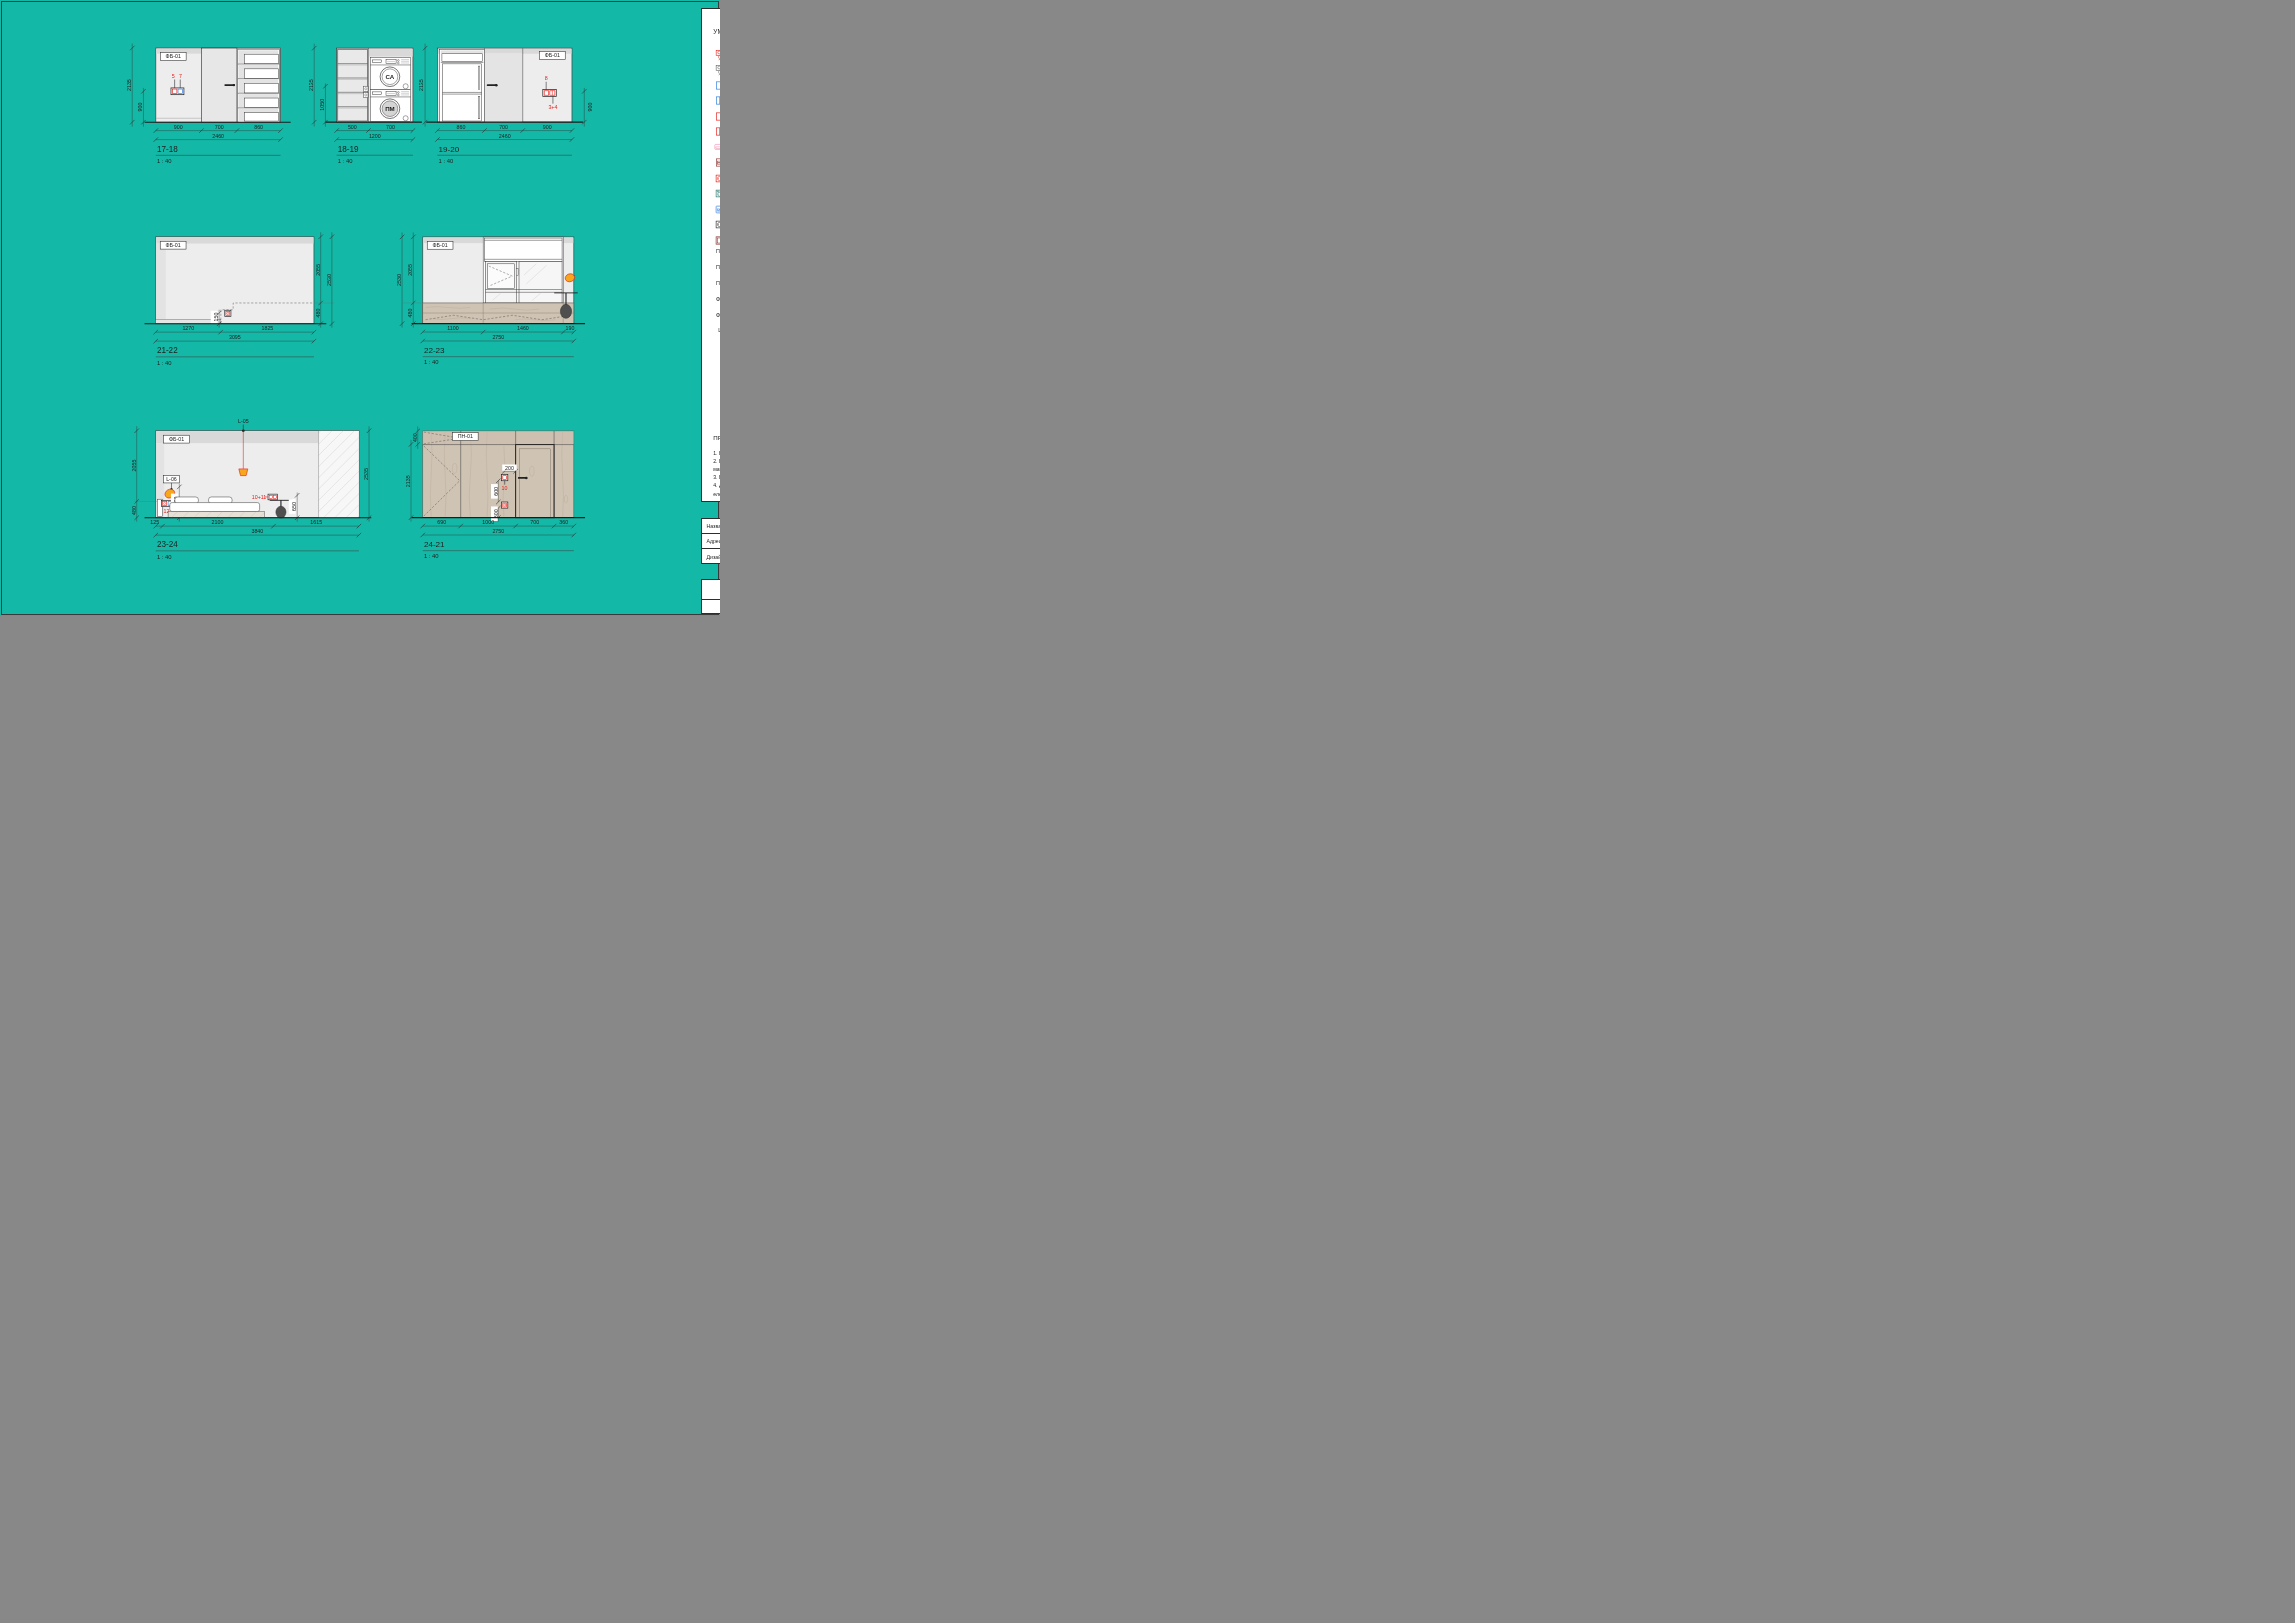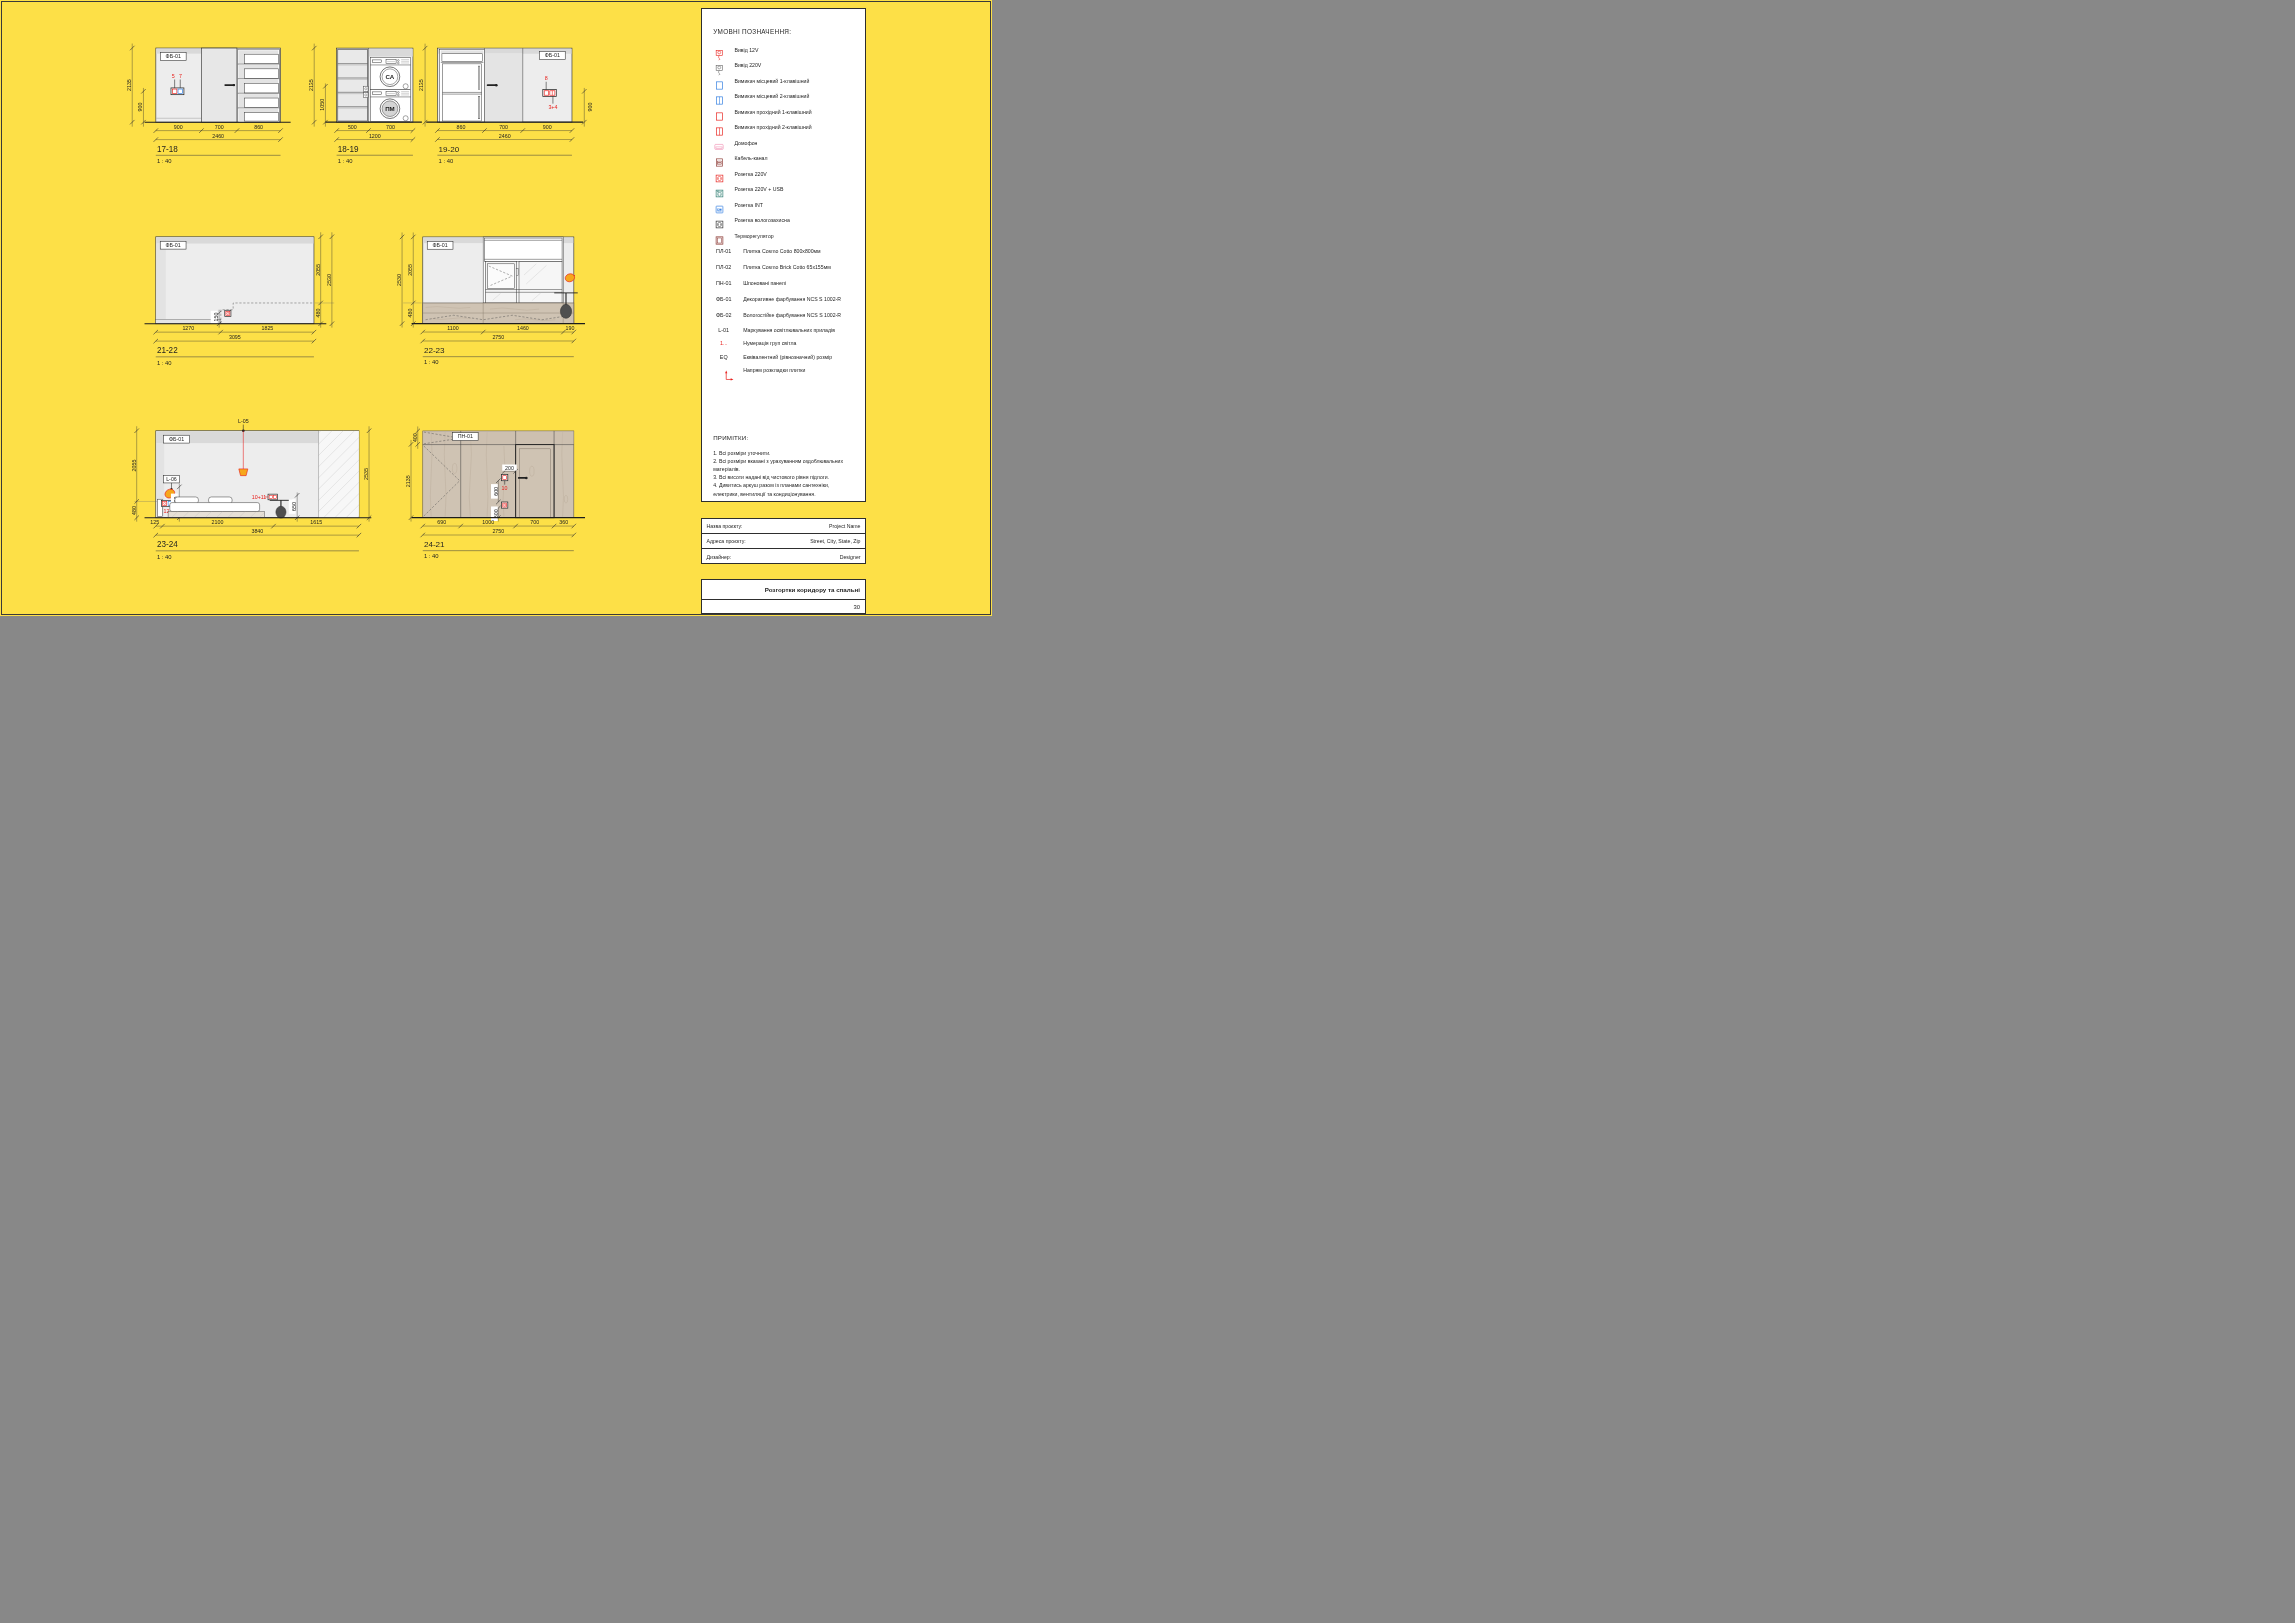--- a/index.html
+++ b/index.html
@@ -1,16 +1,16 @@
 <!DOCTYPE html>
 <html style="font-size:9px"><head>
 <meta charset="utf-8">
 <style>
   html,body{margin:0;padding:0;background:#888;}
-  .sheet{position:relative;width:992px;height:616px;background:#fde047;
+  .sheet{position:relative;width:720px;height:616px;background:#14b8a6;
          font-family:"Liberation Sans",sans-serif;color:#1f1f1f;overflow:hidden;}
   .sheet-border{position:absolute;inset:1.1px;border:0.6px solid #3a3a3a;pointer-events:none;}
   svg{position:absolute;overflow:visible;}
   svg text{fill:#1f1f1f;font-family:"Liberation Sans",sans-serif;}
   .med{stroke:#3c3c3c;stroke-width:.9;fill:none}
   .thin{stroke:#6a6a6a;stroke-width:.55;fill:none}
   .floor{stroke:#1c1c1c;stroke-width:2;fill:none}
   .dimln{stroke:#2e2e2e;stroke-width:.7;fill:none}
   .tick{stroke:#2e2e2e;stroke-width:1.1;fill:none}
   .dim{font-size:9.5px}

